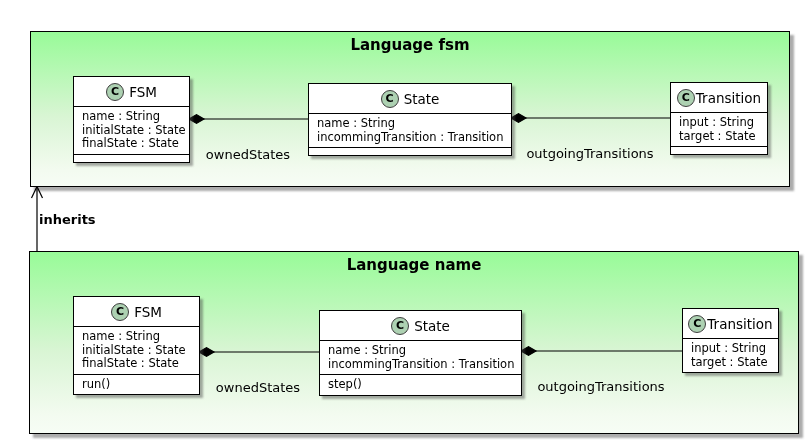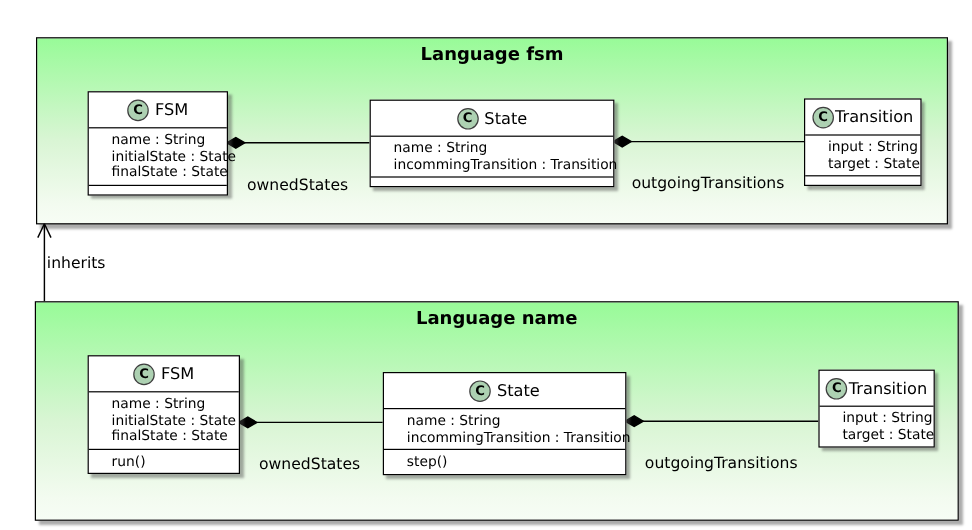--- a/index.html
+++ b/index.html
@@ -11,21 +11,21 @@
            box-shadow:3.5px 3.5px 2px rgba(70,70,70,0.45);}
   .package-title{text-align:center;font-weight:bold;font-size:15px;padding-top:4px;}
 
   .class-box{position:absolute;border:1.5px solid #000;background:#ffffff;
              box-shadow:3px 3px 2px rgba(70,70,70,0.45);}
   .class-header{display:flex;align-items:center;justify-content:center;gap:5px;height:29px;padding:0 3px;}
   .spot{width:18px;height:18px;border-radius:50%;background:#ADD1B2;border:1px solid #3E3E3E;
         display:flex;align-items:center;justify-content:center;
         font-size:11px;font-weight:bold;flex:0 0 auto;box-sizing:border-box;}
   .class-name{font-size:13.5px;white-space:nowrap;}
-  .compartment{border-top:1.5px solid #000;padding:3px 19px;}
+  .compartment{border-top:1.5px solid #000;padding:3px 8px;}
   .compartment.empty{min-height:7px;padding:0;}
   .member{font-size:11.5px;line-height:13.5px;white-space:nowrap;}
 
   .edge-label{position:absolute;font-size:13px;white-space:nowrap;}
   .edge-label.centered{transform:translateX(-50%);margin-top:47px;}
 
   svg.overlay{position:absolute;left:0;top:0;pointer-events:none;}
 </style>
 </head>
 <body>
@@ -138,15 +138,15 @@
     <div class="compartment">
       <div class="member">input : String</div>
       <div class="member">target : State</div>
     </div>
   </div>
 
   <span class="edge-label centered" style="left:248px;top:100px;">ownedStates</span>
   <span class="edge-label centered" style="left:590px;top:99px;">outgoingTransitions</span>
   <span class="edge-label centered" style="left:258px;top:333px;">ownedStates</span>
   <span class="edge-label centered" style="left:601px;top:332px;">outgoingTransitions</span>
-  <span class="edge-label" style="left:39px;top:212px;">inherits</span>
+  <span class="edge-label" style="left:39px;top:212px;font-weight:bold;">inherits</span>
 
 </div>
 
 </body></html>

